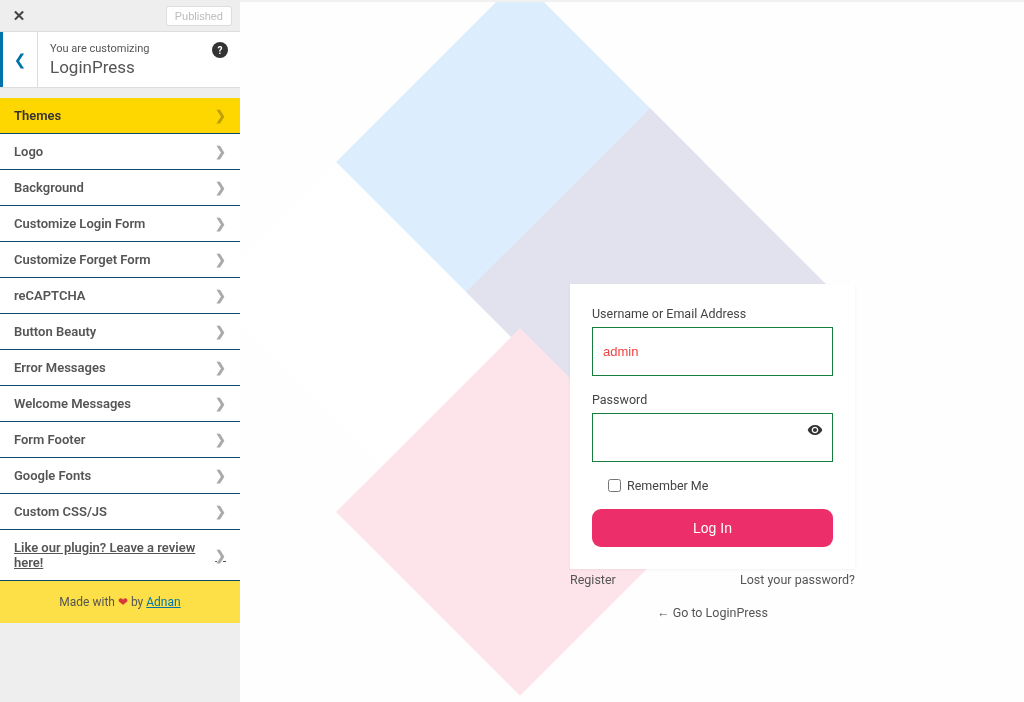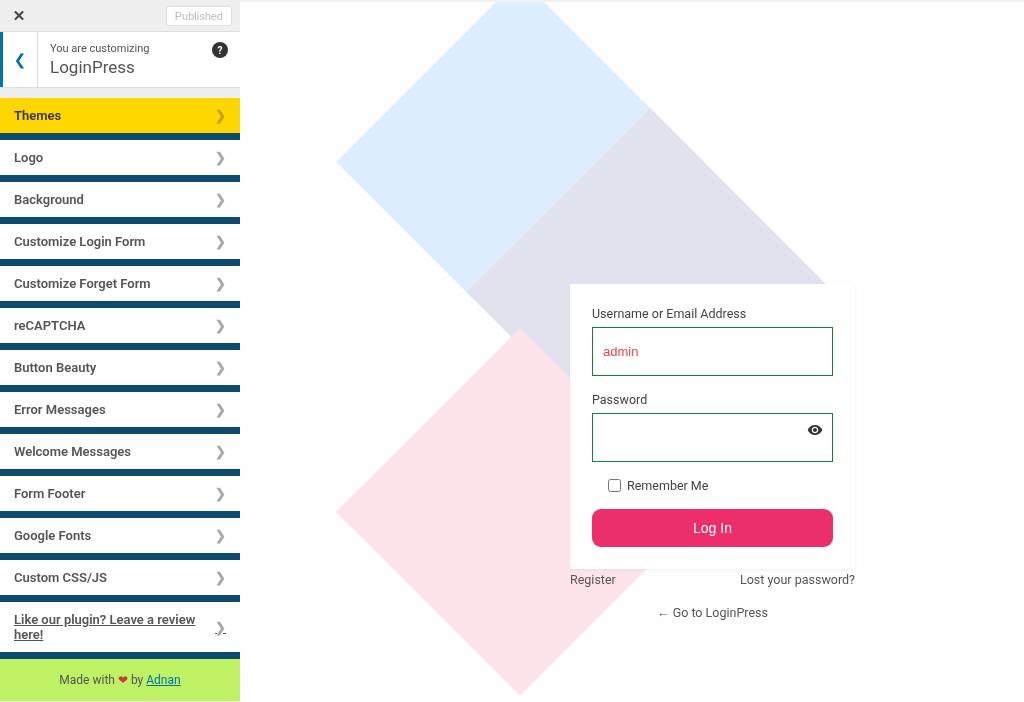--- a/index.html
+++ b/index.html
@@ -12,27 +12,27 @@
     .published-btn { margin-right: 8px; padding: 3px 8px; background: #fff; border: 1px solid #ddd; color: #bbb; font-size: 11px; border-radius: 3px; cursor: default; }
     
     .section-header { display: flex; align-items: stretch; background: #fff; border-bottom: 1px solid #ddd; }
     .back-btn { width: 38px; display: flex; align-items: center; justify-content: center; border-right: 1px solid #ddd; border-left: 3px solid #0073aa; color: #0073aa; cursor: pointer; font-size: 15px; }
     .section-info { flex: 1; padding: 10px 12px; position: relative; }
     .customizing-text { font-size: 11px; color: #555; }
     .section-title { font-size: 17px; color: #555; font-weight: 400; margin-top: 2px; }
     .help-icon { position: absolute; right: 12px; top: 10px; width: 16px; height: 16px; border-radius: 50%; background: #333; color: #fff; font-size: 10px; display: flex; align-items: center; justify-content: center; font-weight: bold; cursor: pointer; }
     
     .menu-list { margin-top: 10px; }
-    .menu-item { display: flex; align-items: center; justify-content: space-between; padding: 10px 14px; background: #fff; border-bottom: 7px solid #0c4a6e; cursor: pointer; color: #555; font-size: 13px; font-weight: 600; }
+    .menu-item { display: flex; align-items: center; justify-content: space-between; padding: 10px 14px; background: #fff; border-bottom: 1px solid #0c4a6e; cursor: pointer; color: #555; font-size: 13px; font-weight: 600; }
     .menu-item.active { background: #ffd700; color: #333; }
     .menu-item .chevron { color: #aaa; font-size: 13px; }
     .menu-item.active .chevron { color: #c0a000; }
     .menu-item.review-link { text-decoration: underline; }
     
-    .footer-credit { text-align: center; padding: 14px 0; font-size: 12px; color: #555; background: #bef264; }
+    .footer-credit { text-align: center; padding: 14px 0; font-size: 12px; color: #555; background: #fde047; }
     .footer-credit .heart { color: #d63638; }
     .footer-credit a { color: #0073aa; text-decoration: underline; }
     
     .preview-area { position: absolute; left: 240px; top: 2px; width: 784px; height: 702px; background: #fefefe; overflow: hidden; }
     
     .bg-diamond { position: absolute; transform: rotate(45deg); }
     .d1 { width: 260px; height: 260px; background: #dceefd; left: 150px; top: 30px; }
     .d2 { width: 260px; height: 260px; background: #e2e1ee; left: 280px; top: 160px; }
     .d3 { width: 260px; height: 260px; background: #fde4eb; left: 150px; top: 380px; }
     .d4 { width: 260px; height: 260px; background: #fff; left: 20px; top: 160px; }

